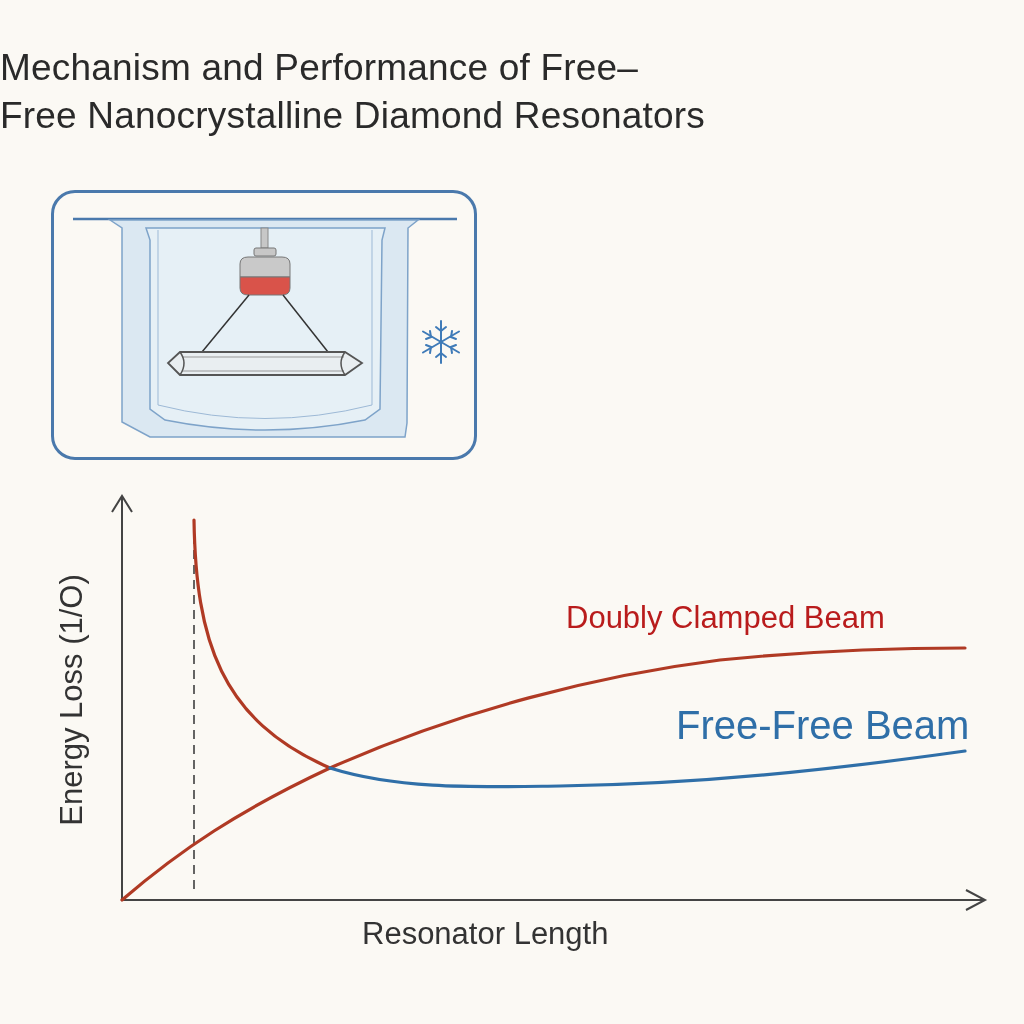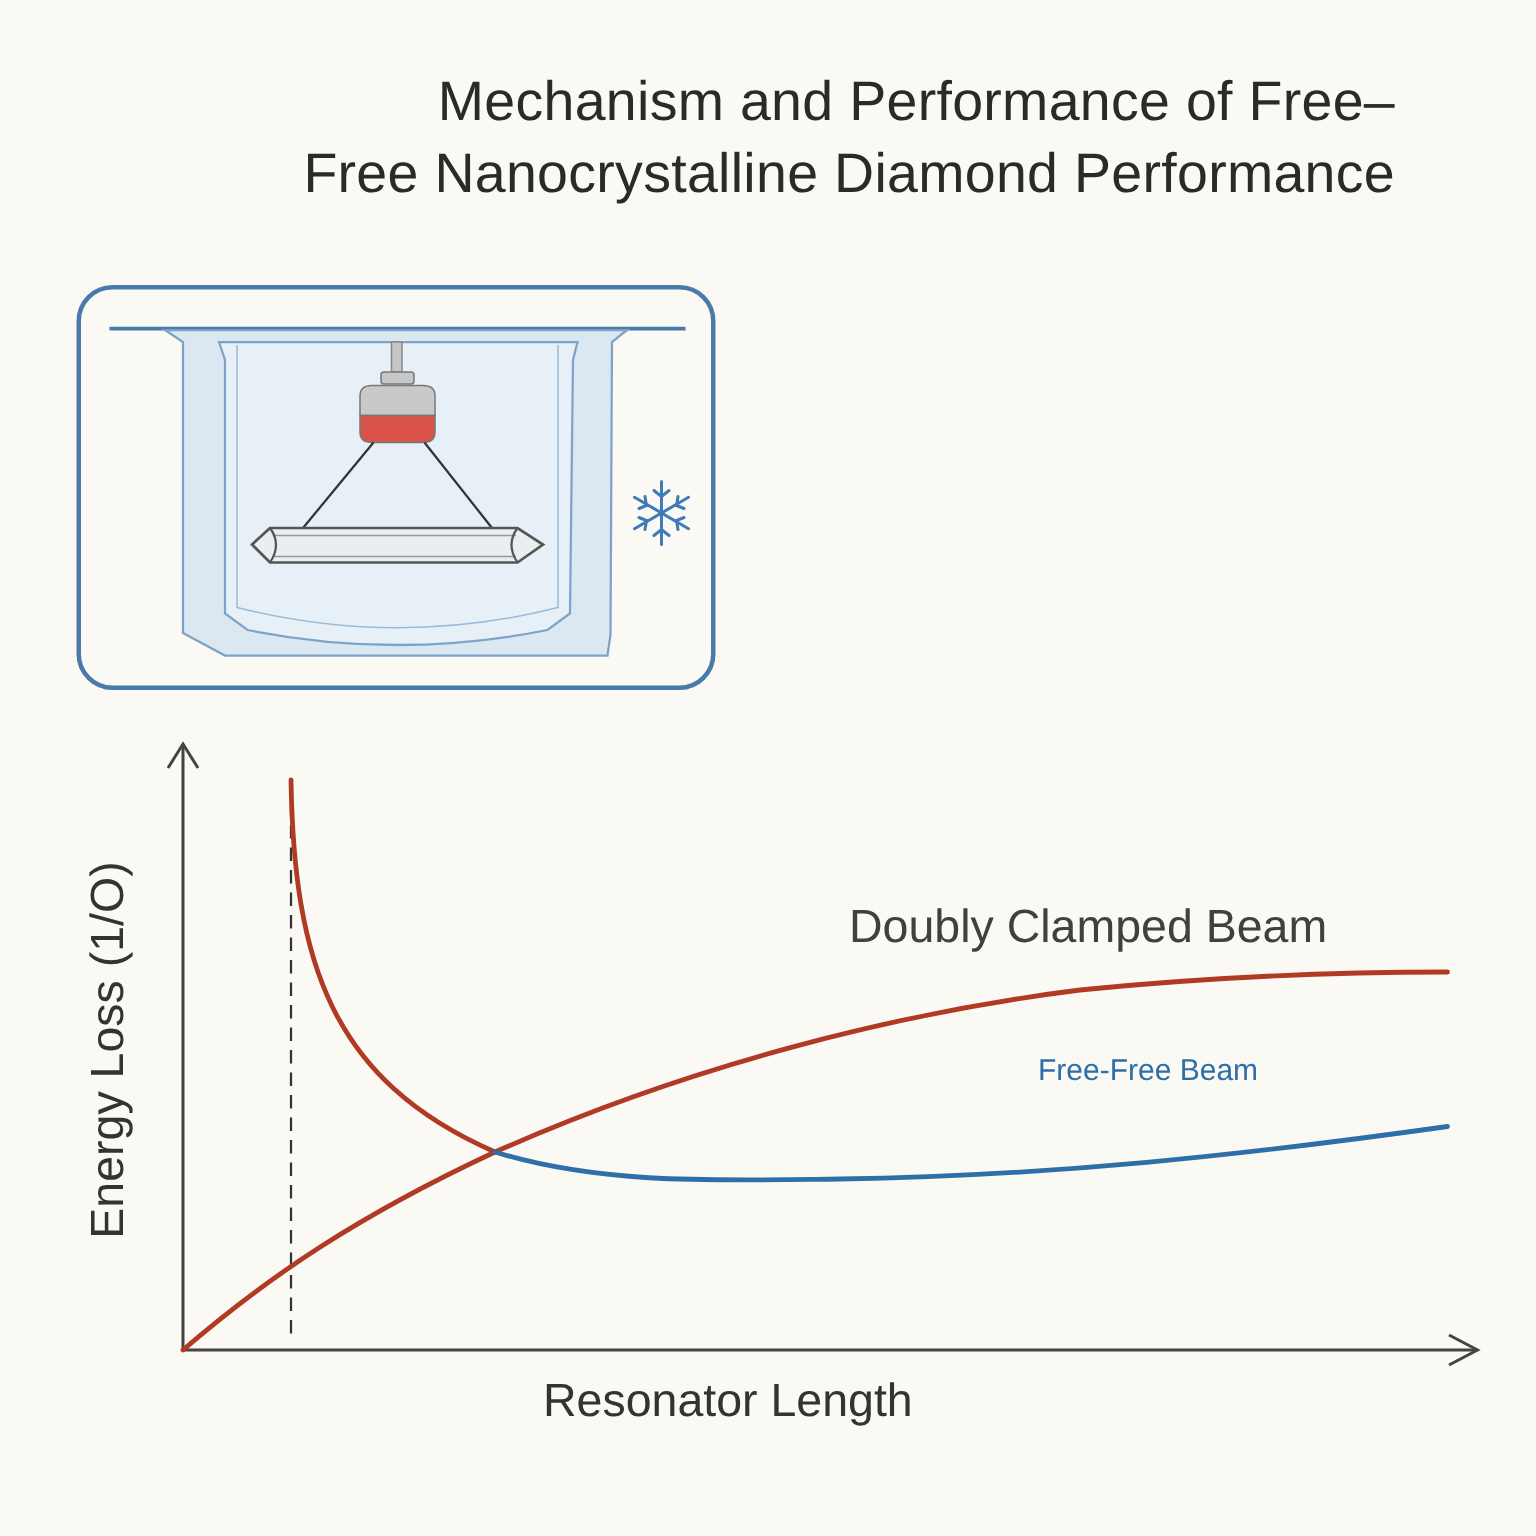--- a/index.html
+++ b/index.html
@@ -5,21 +5,21 @@
     html, body { margin: 0; padding: 0; }
     body {
       width: 1024px; height: 1024px;
       background: #fbf9f4;
       position: relative;
       overflow: hidden;
       font-family: "Liberation Sans", sans-serif;
     }
     .title {
       position: absolute; left: 0; top: 44px; width: 930px;
-      text-align: right; color: #2a2a2a;
+      text-align: left; color: #2a2a2a;
       font-size: 37px; line-height: 48px; letter-spacing: 0.2px;
       font-family: "Liberation Sans", sans-serif;
     }
     .title div { white-space: nowrap; }
     .diagram-panel {
       position: absolute; left: 51px; top: 190px;
       width: 426px; height: 270px;
       border: 3px solid #4a79ac; border-radius: 24px;
       box-sizing: border-box;
       background: #fbf9f4;
@@ -29,28 +29,28 @@
       position: absolute; white-space: nowrap;
       font-family: "Liberation Sans", sans-serif;
     }
     .ylabel {
       position: absolute; left: 72px; top: 700px;
       transform: translate(-50%, -50%) rotate(-90deg);
       font-size: 31px; color: #333; white-space: nowrap;
     }
     .xlabel { left: 362px; top: 916px; font-size: 31px; color: #333; }
     .legend-dcb { left: 566px; top: 600px; font-size: 31px; }
-    .legend-ffb { left: 692px; top: 703px; font-size: 20px; }
+    .legend-ffb { left: 676px; top: 703px; font-size: 40px; }
   </style>
 </head>
 <body>
 
 <div class="title">
   <div>Mechanism and Performance of Free–</div>
-  <div>Free Nanocrystalline Diamond Performance</div>
+  <div>Free Nanocrystalline Diamond Resonators</div>
 </div>
 
 <div class="diagram-panel"></div>
 <svg width="1024" height="1024" viewBox="0 0 1024 1024">
 
   <g>
     <line x1="73" y1="219" x2="457" y2="219" stroke="#4a79ac" stroke-width="2.5"></line>
     <path d="M110 220 L122 228 L122 422 L150 437 L405 437 L407 423 L408 228 L418 220 Z" fill="#dbe8f2" stroke="#7ea3c9" stroke-width="1.5"></path>
     <path d="M146 228 L150 240 L150 409 L165 420 Q265 440 365 420 L380 409 L382 240 L385 228 Z" fill="#e6f0f6" stroke="#7ea3c9" stroke-width="1.5"></path>
     <path d="M158 230 L158 405 Q265 432 372 405 L372 230" fill="none" stroke="#9db9d6" stroke-width="1"></path>
@@ -94,16 +94,16 @@
 
   <line x1="194" y1="520" x2="194" y2="892" stroke="#333" stroke-width="1.5" stroke-dasharray="9,6"></line>
 
   <path d="M122 900 C180 850, 240 810, 330 768 C460 710, 600 675, 720 660 C820 650, 900 648, 965 648" fill="none" stroke="#b03a24" stroke-width="3.2" stroke-linecap="round"></path>
 
   <path d="M194 520 C196 640, 220 720, 330 768" fill="none" stroke="#b03a24" stroke-width="3.2" stroke-linecap="round"></path>
 
   <path d="M330 768 C400 790, 480 787, 560 786 C700 784, 830 770, 965 751" fill="none" stroke="#2f6fa8" stroke-width="3.2" stroke-linecap="round"></path>
 </svg>
 
-<div class="label legend-dcb" style="color:#404040;">Doubly Clamped Beam</div>
+<div class="label legend-dcb" style="color:#b91c1c;">Doubly Clamped Beam</div>
 <div class="label legend-ffb" style="color:#2f6fa8;">Free-Free Beam</div>
 <div class="ylabel">Energy Loss (1/O)</div>
 <div class="label xlabel">Resonator Length</div>
 
 </body></html>

